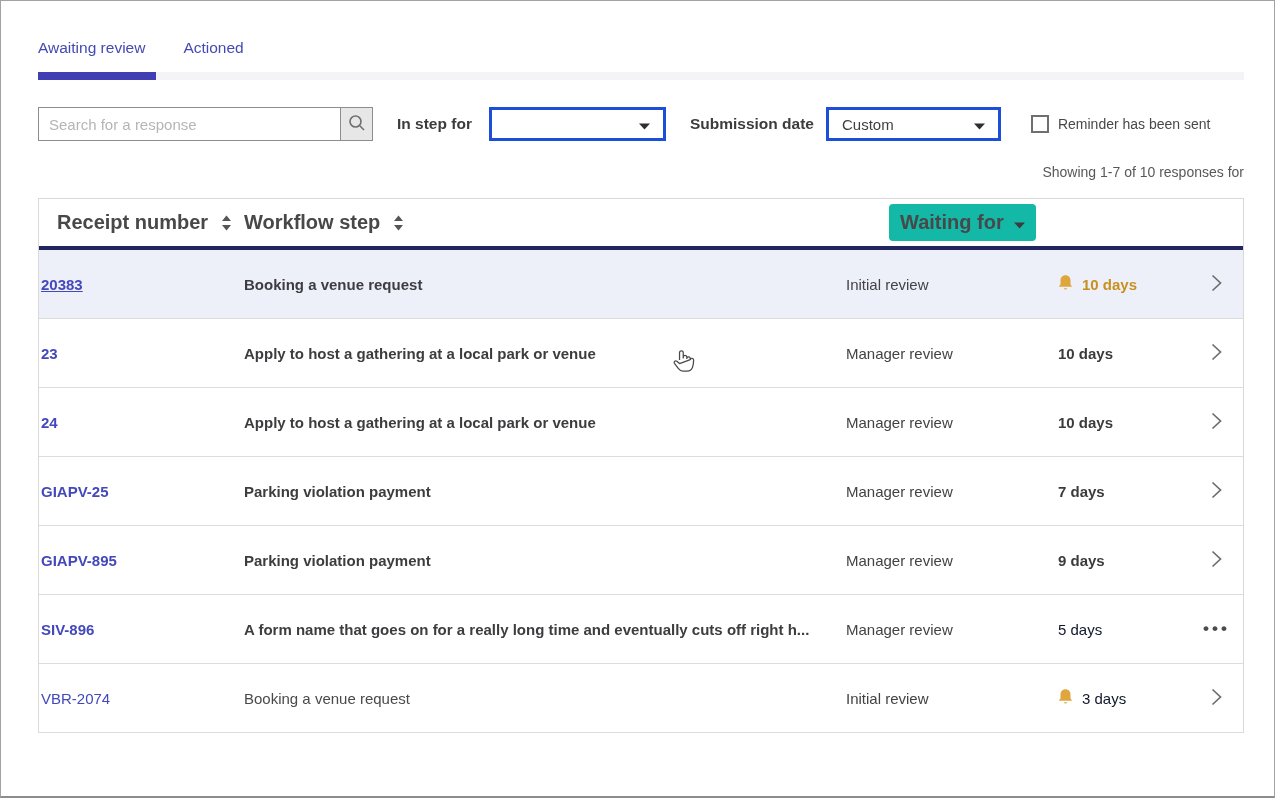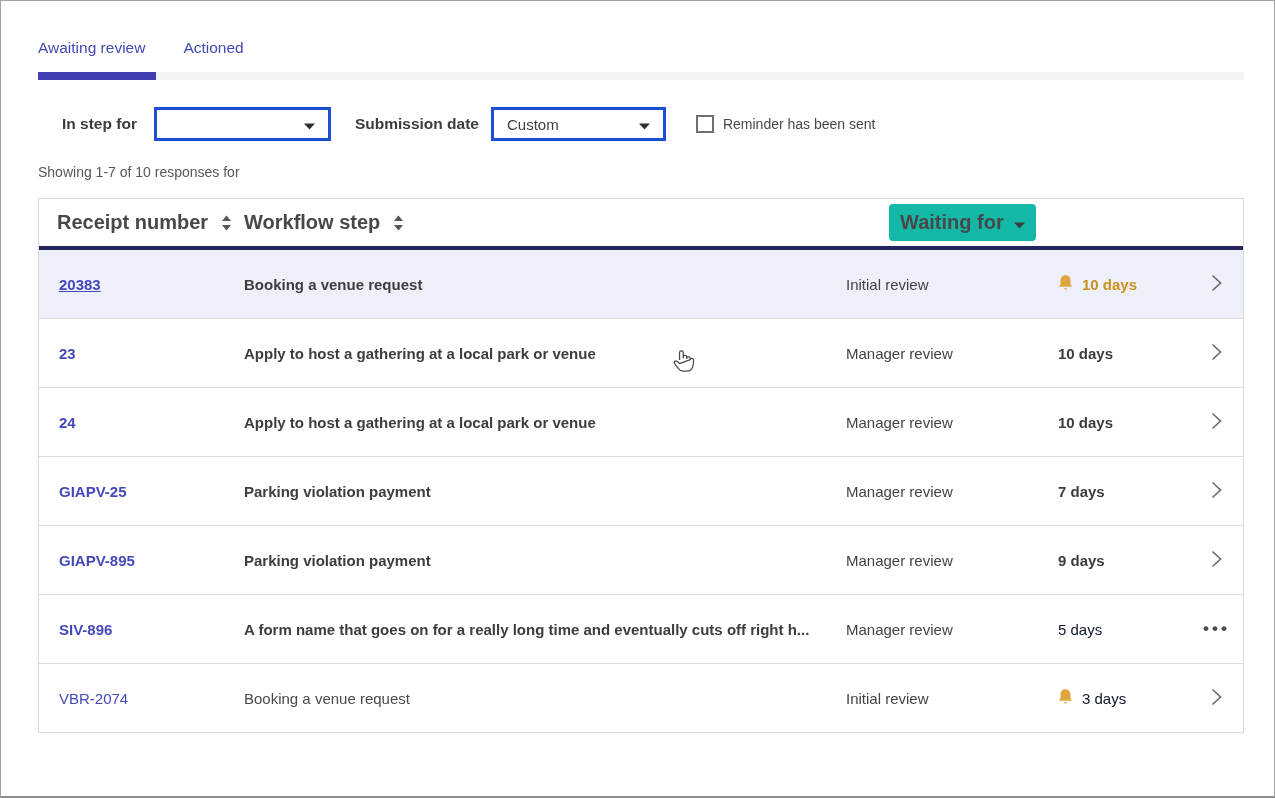--- a/index.html
+++ b/index.html
@@ -46,21 +46,21 @@
   .select-instep { width:177px; margin-left:17px; }
   .select-subdate { width:175px; margin-left:12px; }
   .checkbox-group { display:flex; align-items:center; margin-left:30px; }
   .checkbox {
     width:18px; height:18px; border:2px solid #6f6f6f; background:#fff;
     display:inline-block; cursor:pointer;
   }
   .checkbox-label { margin-left:9px; font-size:14px; color:#48484a; }
 
   
-  .results-row { margin-top:23px; display:flex; align-items:center; }
+  .results-row { margin-top:23px; display:flex; align-items:flex-end;flex-direction:column; }
   .results-summary { font-size:14px; color:#58585a; }
   .chip {
     margin-left:18px; background:#545457; color:#fff; border-radius:4px;
     display:inline-flex; align-items:center; gap:12px; padding:6px 12px 6px 13px;
     font-size:14px; cursor:pointer;
   }
   .chip .x-icon { display:flex; cursor:pointer; }
 
   
   .table { margin-top:18px; border:1px solid #d9d9d9; border-bottom:none; }
@@ -69,21 +69,21 @@
   .th { display:flex; align-items:center; }
   .th-receipt { padding-left:18px; }
   .sort-icon { margin-left:13px; display:flex; }
   .waitingfor-pill {
     display:inline-flex; align-items:center; gap:10px; background:#14b8a6;
     border-radius:4px; padding:7px 11px; cursor:pointer;margin-left:43px;
   }
   .tr { height:69px; border-bottom:1px solid #dcdcdc; font-size:15px; cursor:pointer; }
   .tr.highlight { background:#eef0f9; }
   .td { display:flex; align-items:center; }
-  .td-receipt { padding-left:20px; }
+  .td-receipt { padding-left:2px; }
   .receipt-link { color:#4348bb; font-weight:700; text-decoration:none; font-size:15px; }
   .receipt-link.underlined { text-decoration:underline; }
   .receipt-link.normal { font-weight:400; }
   .td-form { font-weight:700; color:#3d3d40; padding-right:14px; white-space:nowrap; overflow:hidden; }
   .td-form.normal { font-weight:400; color:#4a4a4c; }
   .td-step { color:#434345; }
   .td-waiting { padding-left:10px; gap:9px; font-weight:700; color:#3b3b3d; }
   .td-waiting.alert { color:#c8901f; }
   .td-waiting.normal { font-weight:400; color:#0f172a; }
   .td-action { justify-content:center; }
@@ -102,20 +102,31 @@
       <div class="tab-labels">
         <span class="tab">Awaiting review</span>
         <span class="tab">Actioned</span>
       </div>
       <div class="tab-track">
         <div class="tab-indicator"></div>
       </div>
     </div>
 
     <div class="filter-row">
+      <div class="search-group">
+        <input class="search-input" type="text" placeholder="Search for a response" style="">
+        <button class="search-btn">
+          <span>
+            <svg width="18" height="18" viewBox="0 0 18 18" fill="none">
+              <circle cx="7.5" cy="7.5" r="5.5" stroke="#6f6f6f" stroke-width="1.6"></circle>
+              <line x1="11.8" y1="11.8" x2="16" y2="16" stroke="#6f6f6f" stroke-width="1.6"></line>
+            </svg>
+          </span>
+        </button>
+      </div>
 
       <span class="filter-label lbl-instep">In step for</span>
       <div class="select select-instep">
         <span></span>
         <span>
           <svg width="11" height="7" viewBox="0 0 11 7">
               <polygon points="0,0.5 11,0.5 5.5,6.5" fill="#2f2f31"></polygon>
             </svg>
         </span>
       </div>

